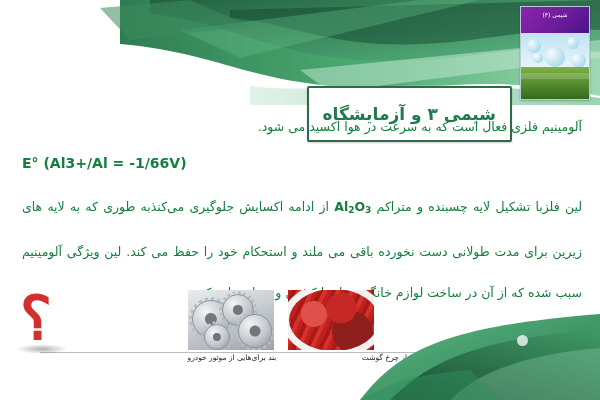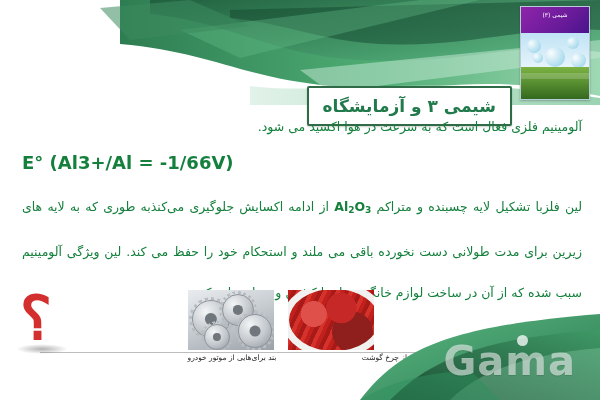--- a/index.html
+++ b/index.html
@@ -34,37 +34,37 @@
   .book .bk-bubble{position:absolute;border-radius:50%;background:radial-gradient(circle at 30% 30%,#ffffff,#7ec8e3);opacity:.85;}
   .book .bk-bot{position:absolute;left:0;bottom:0;width:100%;height:32px;
      background:linear-gradient(180deg,#7cb342 0%,#33691e 100%);}
   .book .bk-bot:after{content:"";position:absolute;left:0;top:6px;width:100%;height:6px;background:rgba(255,255,255,.18);}
 
   
   .ribbon{
     position:absolute;right:88px;top:86px;height:28px;
     background:#ffffff;border:2px solid #2f6b46;
     display:flex;align-items:center;justify-content:center;
-    padding:4px 14px;border-radius:2px;
+    padding:12px 14px;border-radius:2px;
     box-shadow:0 1px 2px rgba(0,0,0,.2);
   }
   .ribbon span{
     color:#217a4b;font-size:17px;font-weight:bold;
     font-family:"DejaVu Sans", sans-serif;white-space:nowrap;
   }
 
   
   .body-text{
     position:absolute;right:18px;top:112px;width:560px;
     text-align:right;direction:rtl;color:#15803d;
     font-family:"DejaVu Sans", sans-serif;
   }
   .line{font-size:12.5px;line-height:30px;margin:0 0 6px 0;}
   .eq{
-    font-size:18px;line-height:26px;margin:8px 0 10px 0;
+    font-size:14px;line-height:26px;margin:8px 0 10px 0;
     direction:ltr;text-align:left;padding-right:120px;font-weight:bold;
   }
   .para{font-size:12.5px;line-height:41px;margin:0;text-align:justify;}
   .para .chem{font-weight:bold;}
   .sub{font-size:9px;vertical-align:-2px;}
 
   
   .bottom-rule{
     position:absolute;left:40px;right:120px;top:352px;height:1px;background:#bdbdbd;
   }
@@ -225,16 +225,15 @@
           <stop offset="100%" stop-color="#3f9966"></stop>
         </linearGradient>
       </defs>
       <path d="M0,92 C40,40 90,18 240,6 L240,92 Z" fill="url(#b1)"></path>
       <path d="M30,92 C70,52 120,30 240,22 L240,92 Z" fill="url(#b2)" opacity="0.9"></path>
       <path d="M90,92 C120,62 170,46 240,40 L240,92 Z" fill="#8ed2ab" opacity="0.35"></path>
       <path d="M0,92 C30,74 60,66 110,62 L140,92 Z" fill="#2f8f5e" opacity="0.5"></path>
     </svg>
   </div>
 
-  <div class="watermark">Gama</div>
   <div class="wm-dot"></div>
 
 </div>
 
 </body></html>

